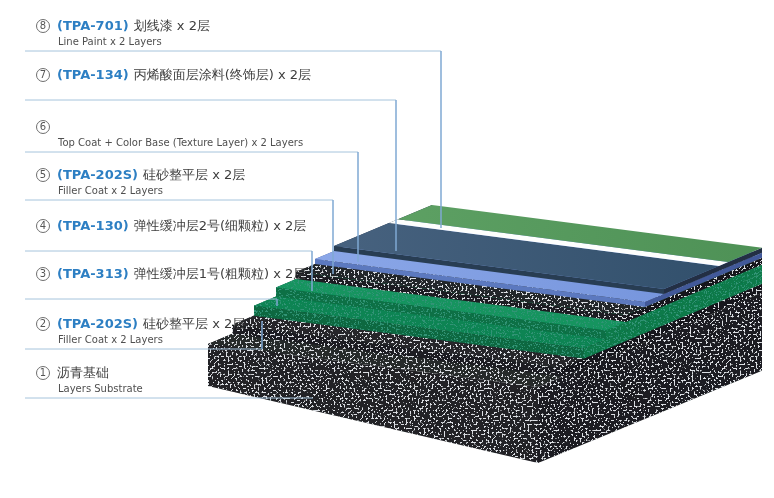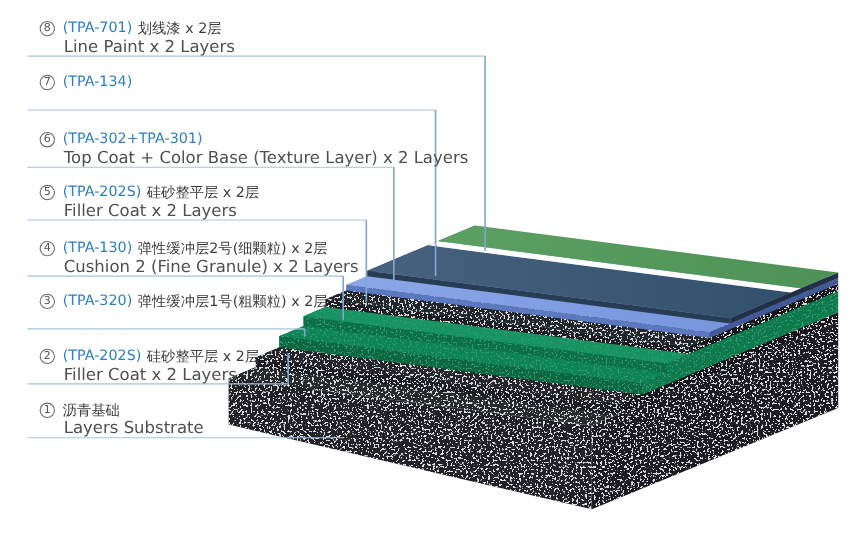--- a/index.html
+++ b/index.html
@@ -10,23 +10,23 @@
   #stack-wrap,#leader-wrap{position:absolute;left:0;top:0;width:774px;height:498px;}
   #leader-wrap{pointer-events:none;}
   .label{position:absolute;left:36px;white-space:nowrap;}
   .row1{display:flex;align-items:center;height:17px;}
   .circ{
     display:inline-flex;align-items:center;justify-content:center;
     width:14px;height:14px;border:1px solid #6f6f6f;border-radius:50%;
     font-size:10px;line-height:1;color:#555555;flex:0 0 auto;margin-right:7px;
     box-sizing:border-box;
   }
-  .code{font-size:13px;font-weight:normal;color:#2d7fc3;margin-right:5px;}
+  .code{font-size:13px;font-weight:bold;color:#2d7fc3;margin-right:5px;}
   .zh{font-size:13px;color:#3d3d3d;}
-  .row2{font-size:15px;color:#4f4f4f;margin-left:22px;height:16px;line-height:16px;}
+  .row2{font-size:10px;color:#4f4f4f;margin-left:22px;height:16px;line-height:16px;}
 </style>
 </head>
 <body>
 
 <div id="stage">
 
   <div id="stack-wrap"><svg width="774" height="498" viewBox="0 0 774 498" xmlns="http://www.w3.org/2000/svg">
         <defs>
           <filter id="spkL">
             <feTurbulence type="fractalNoise" baseFrequency="0.5" numOctaves="2" seed="7" result="n"></feTurbulence>
@@ -129,53 +129,52 @@
       <span class="code">(TPA-701)</span>
       <span class="zh">划线漆 x 2层</span>
     </div>
     <div class="row2">Line Paint x 2 Layers</div>
   </div>
 
   <div class="label" style="top:66px">
     <div class="row1">
       <span class="circ">7</span>
       <span class="code">(TPA-134)</span>
+      <span class="zh">丙烯酸面层涂料(终饰层) x 2层</span>
     </div>
   </div>
 
   <div class="label" style="top:118px">
     <div class="row1">
       <span class="circ">6</span>
-      <span class="code">(TPA-302+TPA-301)</span>
     </div>
     <div class="row2">Top Coat + Color Base (Texture Layer) x 2 Layers</div>
   </div>
 
   <div class="label" style="top:166px">
     <div class="row1">
       <span class="circ">5</span>
       <span class="code">(TPA-202S)</span>
       <span class="zh">硅砂整平层 x 2层</span>
     </div>
     <div class="row2">Filler Coat x 2 Layers</div>
   </div>
 
   <div class="label" style="top:217px">
     <div class="row1">
       <span class="circ">4</span>
       <span class="code">(TPA-130)</span>
       <span class="zh">弹性缓冲层2号(细颗粒) x 2层</span>
     </div>
-    <div class="row2">Cushion 2 (Fine Granule) x 2 Layers</div>
   </div>
 
   <div class="label" style="top:265px">
     <div class="row1">
       <span class="circ">3</span>
-      <span class="code">(TPA-320)</span>
+      <span class="code">(TPA-313)</span>
       <span class="zh">弹性缓冲层1号(粗颗粒) x 2层</span>
     </div>
   </div>
 
   <div class="label" style="top:315px">
     <div class="row1">
       <span class="circ">2</span>
       <span class="code">(TPA-202S)</span>
       <span class="zh">硅砂整平层 x 2层</span>
     </div>

